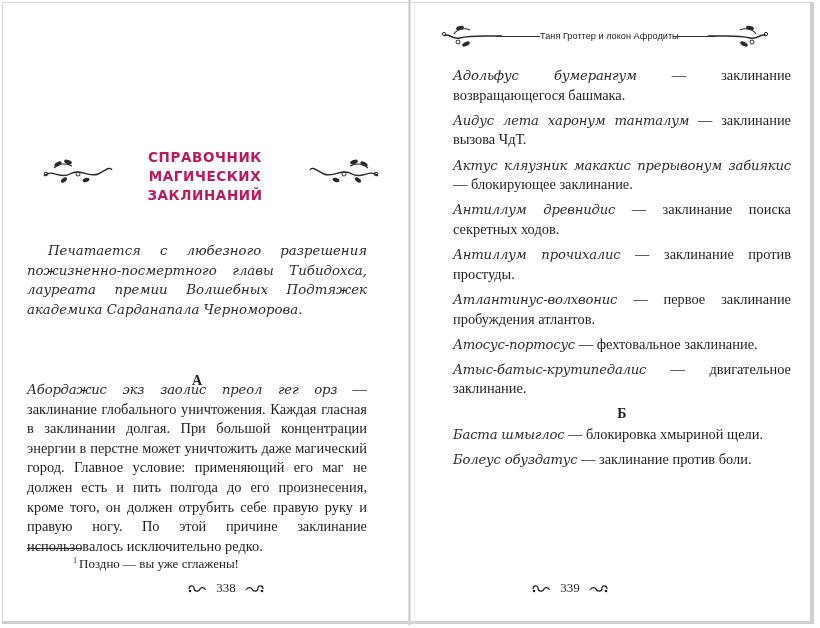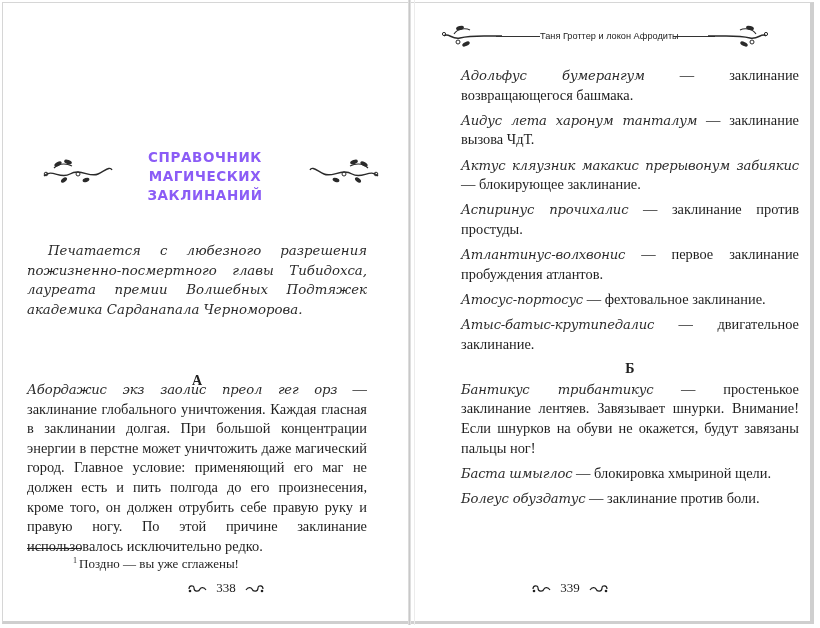--- a/index.html
+++ b/index.html
@@ -30,21 +30,21 @@
   .page-left { left: 0; width: 408px; }
 
   
   .chapter-head {
     position: absolute; left: 0; width: 408px; top: 148px; height: 44px;
   }
   .chapter-title {
     position: absolute; left: 100px; width: 210px; top: 0;
     text-align: center;
     font-family: "DejaVu Sans", sans-serif; font-weight: bold;
-    font-size: 13.5px; letter-spacing: 0.6px; line-height: 19px; color: #8b5cf6;
+    font-size: 13.5px; letter-spacing: 0.6px; line-height: 19px; color: #be185d;
   }
   .vine-left { position: absolute; left: 40px; top: 6px; width: 74px; height: 32px; }
   .vine-right { position: absolute; left: 308px; top: 6px; width: 74px; height: 32px; }
 
   .intro {
     position: absolute; left: 27px; width: 340px; top: 241px;
     font-family: "DejaVu Serif", serif; font-style: italic;
     font-size: 13.3px; line-height: 19.6px; text-align: justify;
     color: #2a2a2a;
   }
@@ -95,21 +95,20 @@
   .running-line { position: absolute; top: 14px; height: 1px; background: #333; }
   .rl-left { left: 56px; width: 46px; }
   .rl-right { left: 233px; width: 42px; }
   .rh-vine-left { position: absolute; left: 0; top: 0; width: 62px; height: 28px; }
   .rh-vine-right { position: absolute; left: 268px; top: 0; width: 62px; height: 28px; }
 
   .body-right {
     position: absolute; left: 453px; width: 338px; top: 66px;
     font-size: 14.4px; line-height: 19.6px; text-align: justify;
     font-family: "Liberation Serif", serif;
-    margin-left: 8px;
   }
   .entry { margin: 0 0 5.6px 0; }
   .letter-right { margin: 2px 0 2px 0; }
 </style>
 </head>
 <body>
 
 <div class="frame"></div>
 <div class="gutter"></div>
 <div class="gutter2"></div>
@@ -191,28 +190,28 @@
       <circle cx="18" cy="20" r="2" fill="none" stroke="#2a2a2a" stroke-width="1"></circle>
       <circle cx="4" cy="12" r="1.6" fill="none" stroke="#2a2a2a" stroke-width="1"></circle>
     </g>
   </svg>
 </div>
 
 <div class="body-right">
   <div class="entry"><span class="term">Адольфус бумерангум</span><span> — заклинание возвращающегося башмака.</span></div>
   <div class="entry"><span class="term">Аидус лета харонум танталум</span><span> — заклинание вызова ЧдТ.</span></div>
   <div class="entry"><span class="term">Актус кляузник макакис прерывонум забиякис</span><span> — блокирующее заклинание.</span></div>
-  <div class="entry"><span class="term">Аспиринус прочихалис</span><span> — заклинание против простуды.</span></div>
+  <div class="entry"><span class="term">Антиллум древнидис</span><span> — заклинание поиска секретных ходов.</span></div>
+  <div class="entry"><span class="term">Антиллум прочихалис</span><span> — заклинание против простуды.</span></div>
   <div class="entry"><span class="term">Атлантинус-волхвонис</span><span> — первое заклинание пробуждения атлантов.</span></div>
   <div class="entry"><span class="term">Атосус-портосус</span><span> — фехтовальное заклинание.</span></div>
   <div class="entry"><span class="term">Атыс-батыс-крутипедалис</span><span> — двигательное заклинание.</span></div>
 
   <div class="letter letter-right">Б</div>
 
-  <div class="entry"><span class="term">Бантикус трибантикус</span><span> — простенькое заклинание лентяев. Завязывает шнурки. Внимание! Если шнурков на обуви не окажется, будут завязаны пальцы ног!</span></div>
   <div class="entry"><span class="term">Баста шмыглос</span><span> — блокировка хмыриной щели.</span></div>
   <div class="entry"><span class="term">Болеус обуздатус</span><span> — заклинание против боли.</span></div>
 
 </div>
 
 <div class="folio folio-right">
   <svg width="20" height="10" viewBox="0 0 20 10">
       <path d="M2 5 C2 1, 7 1, 7 4 C7 8, 12 8, 13 5 C14 3, 17 3, 19 6" fill="none" stroke="#222" stroke-width="1.2"></path>
       <circle cx="3" cy="7" r="1.3" fill="#222"></circle>
     </svg>

